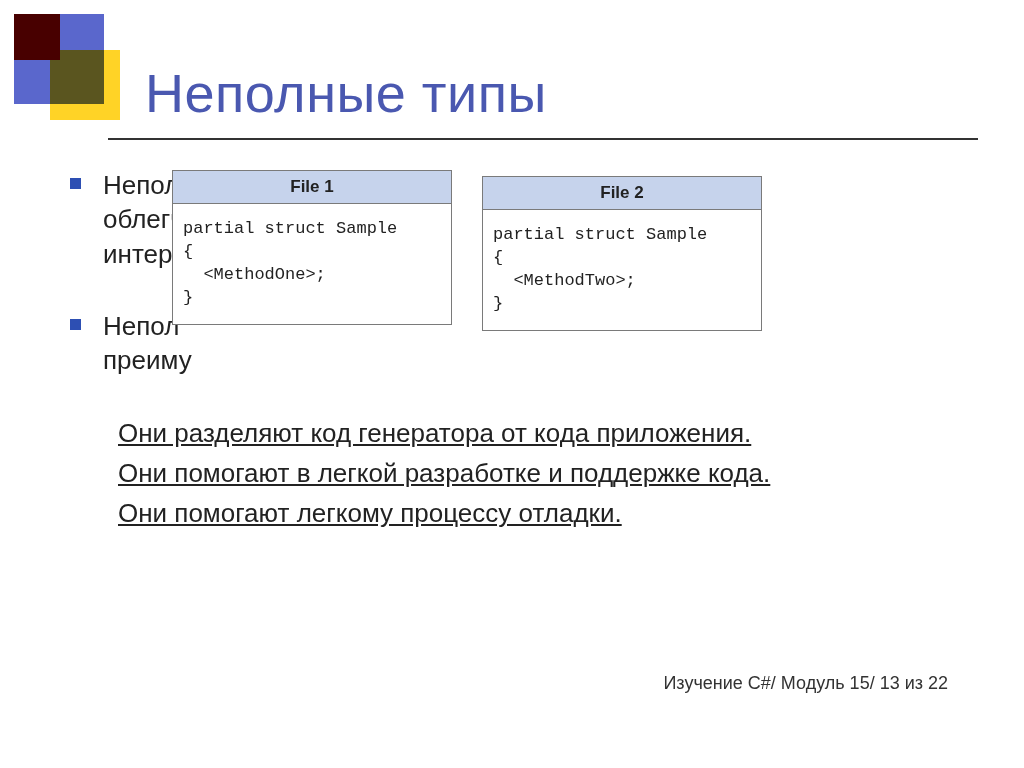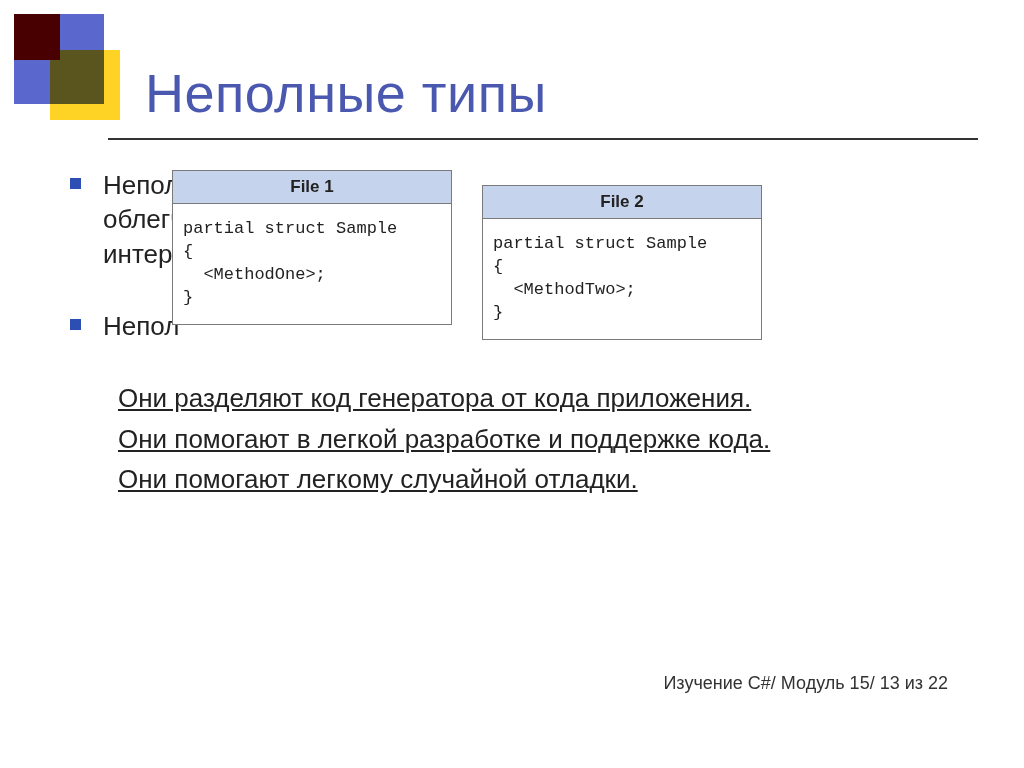--- a/index.html
+++ b/index.html
@@ -21,21 +21,21 @@
   .bullet .sq { width: 11px; height: 11px; background: #2d4fb3; margin-top: 10px; margin-right: 22px; flex: 0 0 auto; }
   .bullet .txt { flex: 1 1 auto; }
   .sub { margin-left: 48px; margin-bottom: 6px; text-decoration: underline; }
   .sub-indent { padding-left: 64px; text-indent: -64px; }
 
   
   .codebox { position: absolute; width: 280px; background: #fff; border: 1px solid #7a7a7a; font-size: 17px; }
   .codebox .hdr { background: #c6d3ec; border-bottom: 1px solid #7a7a7a; text-align: center; font-weight: 700; padding: 6px 16px; font-family: Arial, sans-serif; }
   .codebox .code { font-family: "Courier New", monospace; padding: 14px 10px 14px 10px; white-space: pre; line-height: 1.35; color: #222; }
   #box1 { top: 170px; left: 172px; }
-  #box2 { top: 185px; left: 482px; }
+  #box2 { top: 176px; left: 482px; }
 
   
   .codebox { z-index: 5; }
   .body { z-index: 1; }
 
   
   .footer { position: absolute; bottom: 50px; right: 76px; font-size: 18px; color: #333; }
 </style>
 </head>
 <body>
@@ -57,26 +57,27 @@
         <div>Непол</div>
         <div>облегч</div>
         <div>интерф</div>
       </div>
     </div>
 
     <div class="bullet">
       <span class="sq"></span>
       <div class="txt">
         <div>Непол</div>
+        <div>преиму</div>
       </div>
     </div>
 
     <div class="sub sub-indent">Они разделяют код генератора от кода приложения.</div>
     <div class="sub sub-indent">Они помогают в легкой разработке и поддержке кода.</div>
-    <div class="sub sub-indent">Они помогают легкому случайной отладки.</div>
+    <div class="sub sub-indent">Они помогают легкому процессу отладки.</div>
 
   </div>
 
   <div id="box1" class="codebox">
     <div class="hdr">File 1</div>
     <div class="code">partial struct Sample
 {
   &lt;MethodOne&gt;;
 }</div>
   </div>

